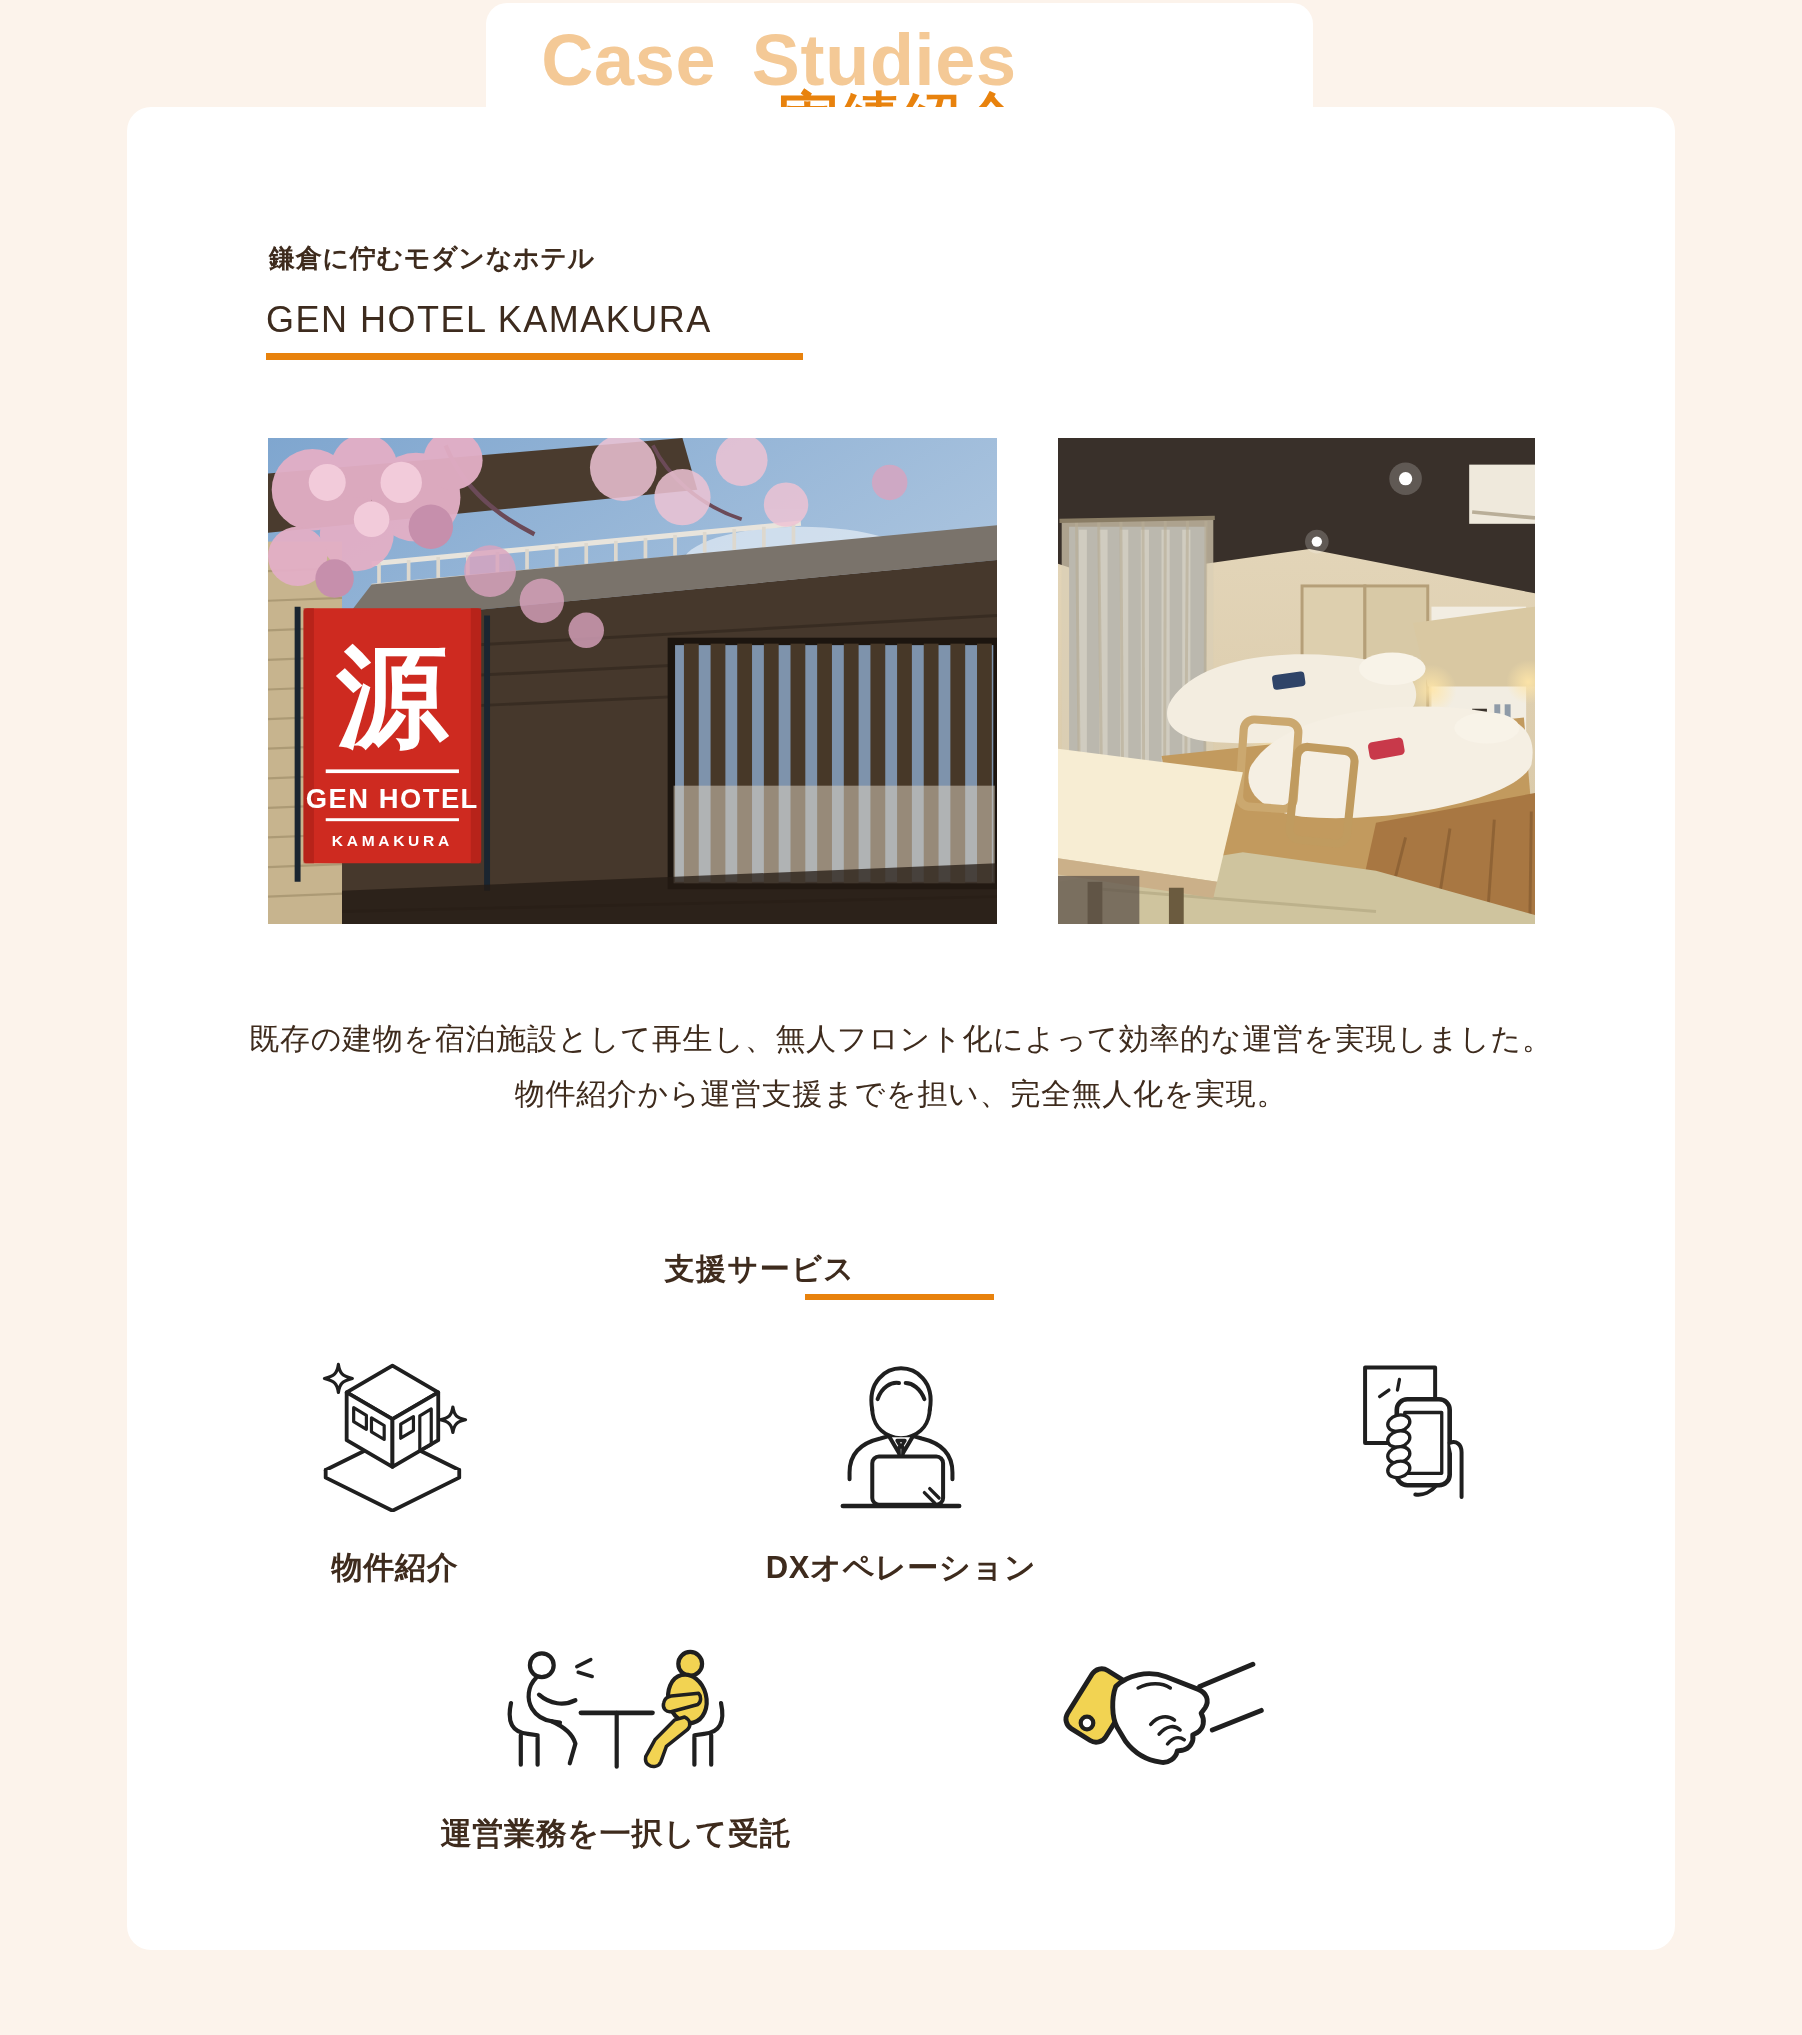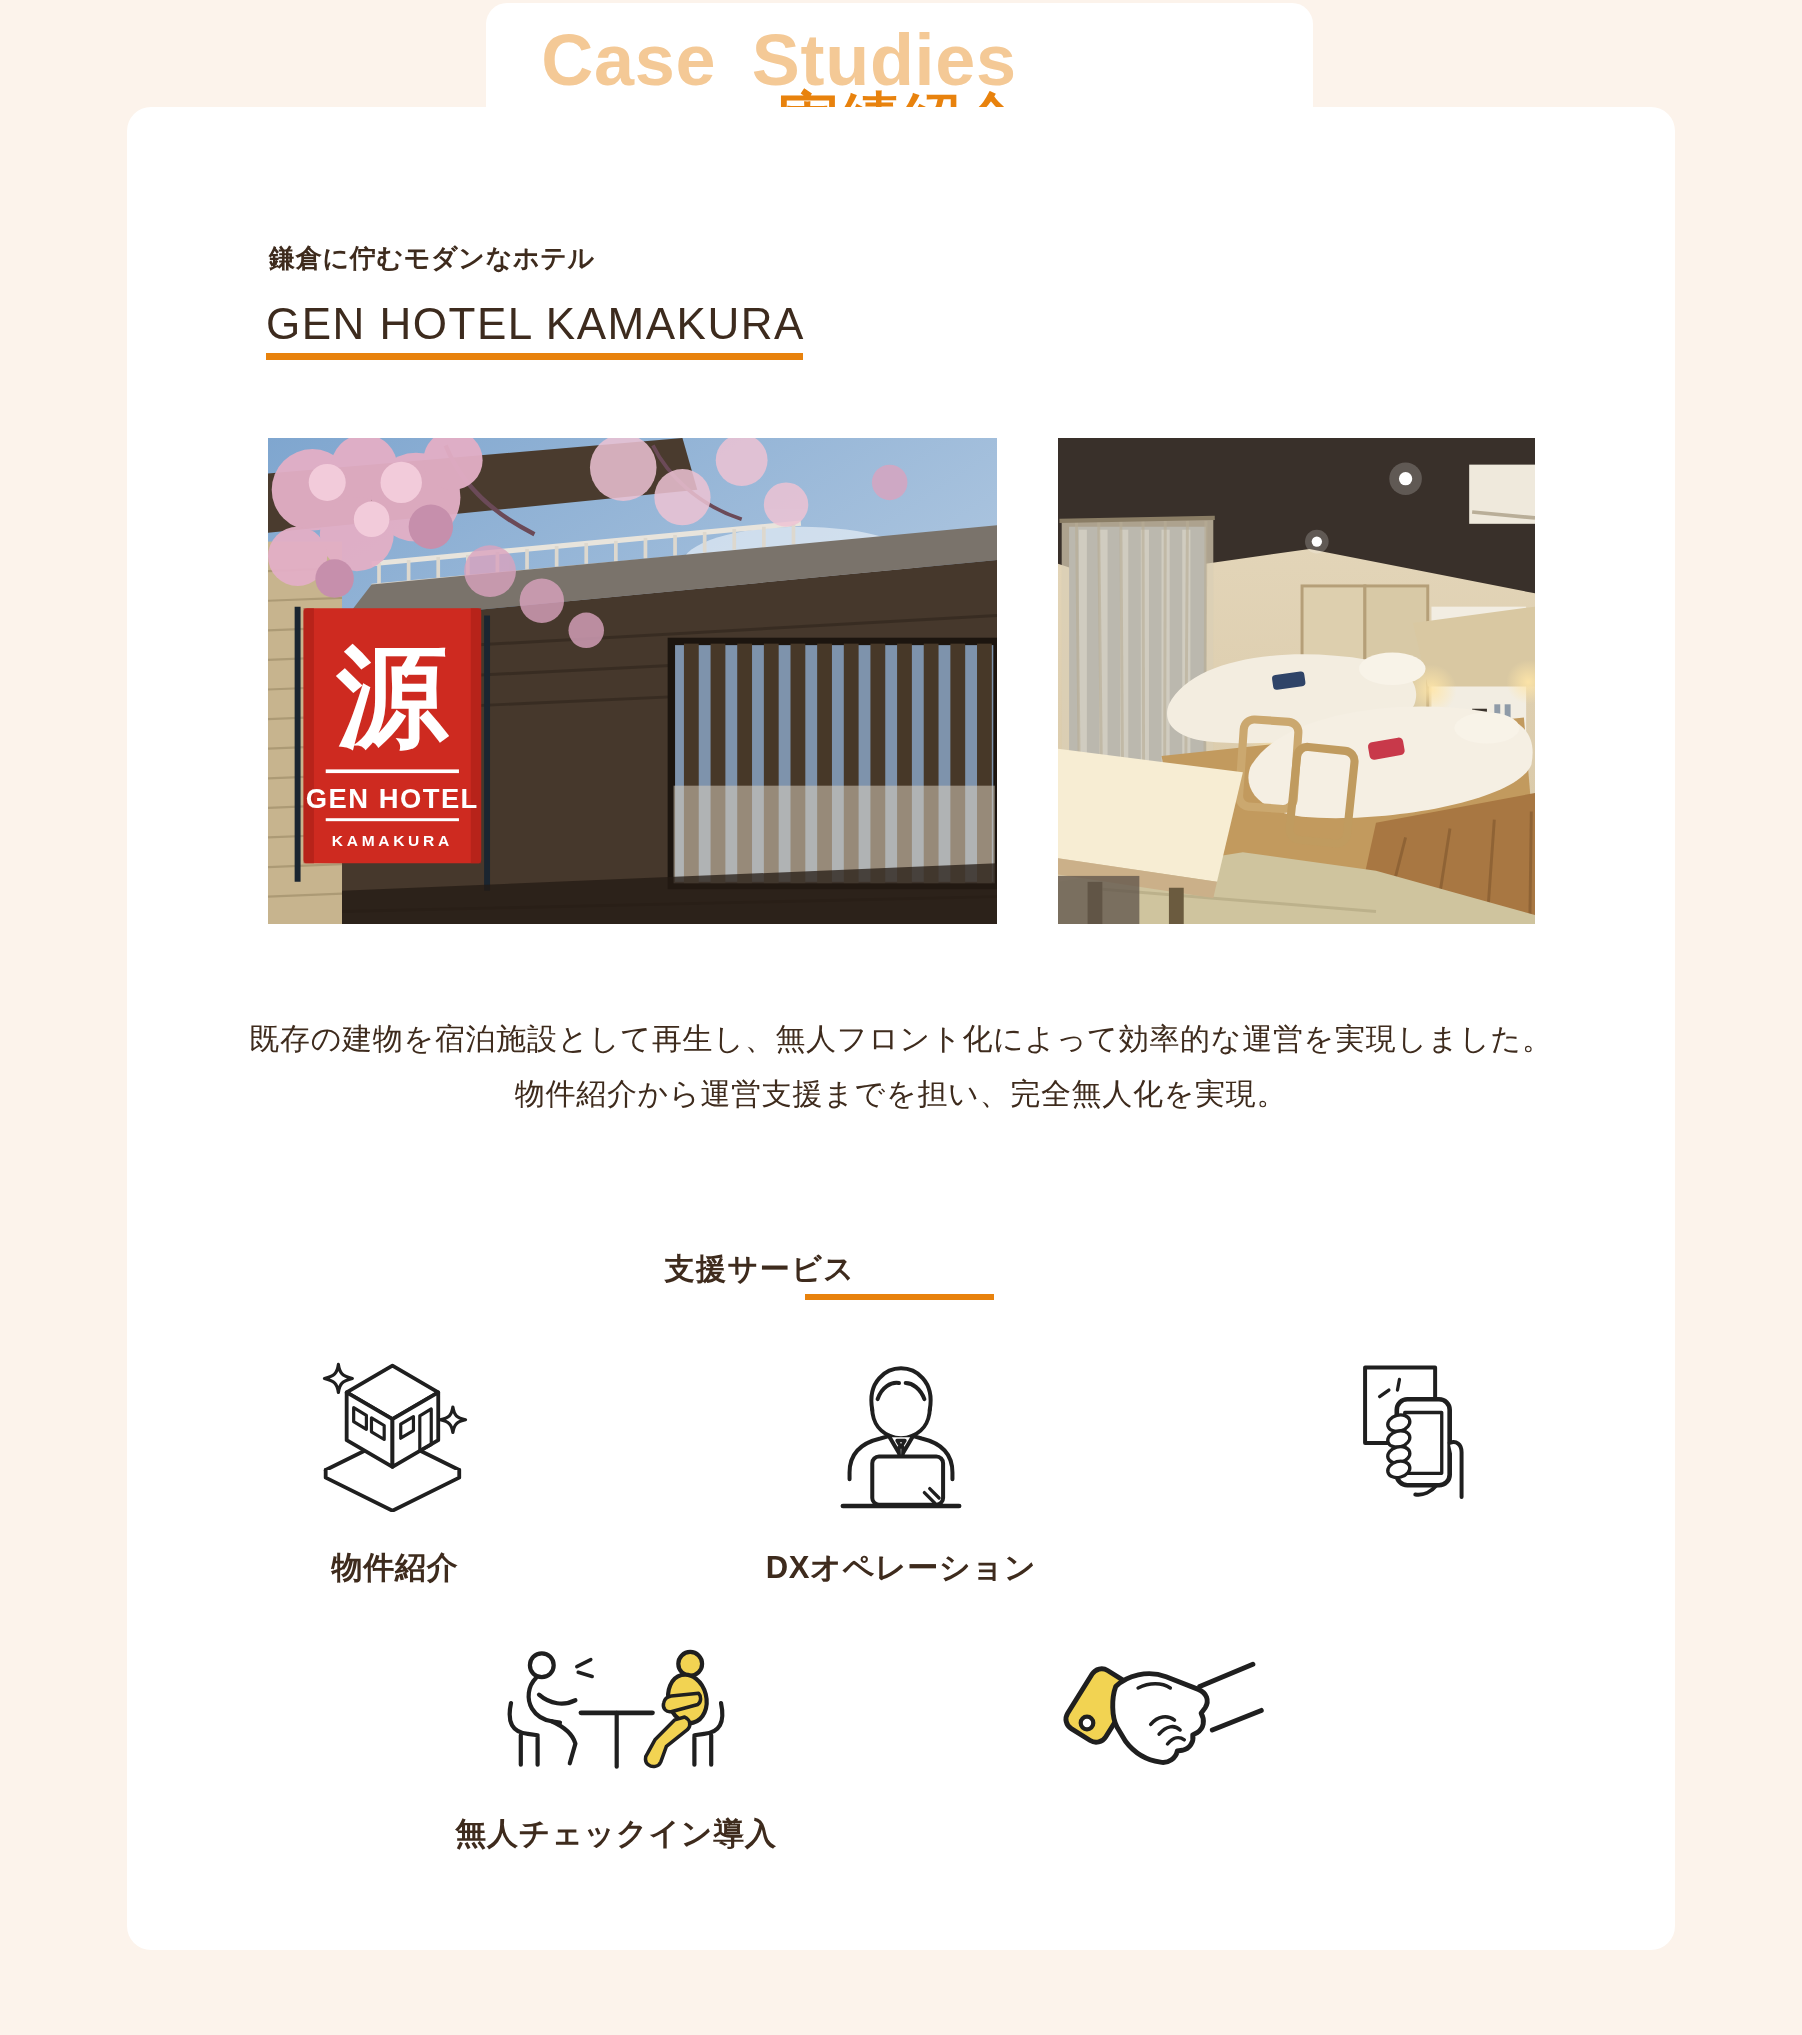--- a/index.html
+++ b/index.html
@@ -32,21 +32,21 @@
   
   .card {
     left:127px; top:107px; width:1548px; height:1843px;
     background:#FFFFFF; border-radius:24px;
   }
 
   .tagline {
     left:269px; top:241px; font-size:26px; font-weight:700; letter-spacing:0.7px;
   }
   .hotel-name {
-    left:266px; top:299px; font-size:44px; font-weight:500;
+    left:266px; top:299px; font-size:36px; font-weight:500;
     letter-spacing:1.5px; color:#3D2B1E;
   }
   .hotel-underline {
     left:266px; top:353px; width:537px; height:6.7px; background:#E8820D;
   }
 
   .photo { overflow:hidden; }
   .photo svg { display:block; width:100%; height:100%; }
   .photo-left  { left:268px;  top:438px; width:729px; height:486px; }
   .photo-right { left:1058px; top:438px; width:477px; height:486px; }
@@ -397,21 +397,21 @@
       <path d="M134 22 L114 32 M136 46 L116 40" stroke-width="5"></path>
       <path d="M56 48 C44 60 42 78 50 92 C56 102 66 108 78 110 L90 112" fill="#fff"></path>
       <path d="M60 72 C76 86 96 88 112 80"></path>
       <path d="M78 110 C96 118 108 128 112 142 L104 170"></path>
       <circle cx="276" cy="28" r="17" fill="#F2D352"></circle>
       <ellipse cx="272" cy="78" rx="27" ry="35" fill="#F2D352" transform="rotate(-14 272 78)"></ellipse>
       <path d="M288 70 C292 74 292 82 287 86 L250 96 C242 98 236 92 238 84 C239 79 243 75 249 74 Z" fill="#F2D352" stroke-width="5"></path>
       <path d="M268 104 C276 108 278 116 272 122 L242 146 L234 168 C231 175 222 177 216 172 C211 168 211 161 215 156 L226 136 L254 108 Z" fill="#F2D352" stroke-width="5"></path>
     </svg>
   </div>
-  <span class="svc-label">無人チェックイン導入</span>
+  <span class="svc-label">運営業務を一択して受託</span>
 </div>
 
 <div class="abs svc-cell row2 cell-5">
   <div class="svc-icon-box row2">
     <svg width="215" height="133" viewBox="0 0 300 190" fill="none" stroke="#1F1F1F" stroke-width="7" stroke-linejoin="round" stroke-linecap="round">
       <path d="M206 58 L282 26 M224 120 L294 92"></path>
       <rect x="30" y="36" width="64" height="98" rx="16" fill="#F2D352" transform="rotate(32 62 85)"></rect>
       <circle cx="45" cy="110" r="9" fill="#fff" stroke-width="6"></circle>
       <path d="M86 58 C102 42 132 34 158 44 L204 62 C216 67 220 78 214 88 L208 96 C214 106 212 118 202 124 L196 127 C198 137 192 147 181 149 L174 150 C172 160 162 168 150 166 C130 163 112 152 100 136 L88 116 C80 102 80 74 86 58 Z" fill="#fff"></path>
       <path d="M118 60 C134 52 152 52 164 60" stroke-width="5"></path>

